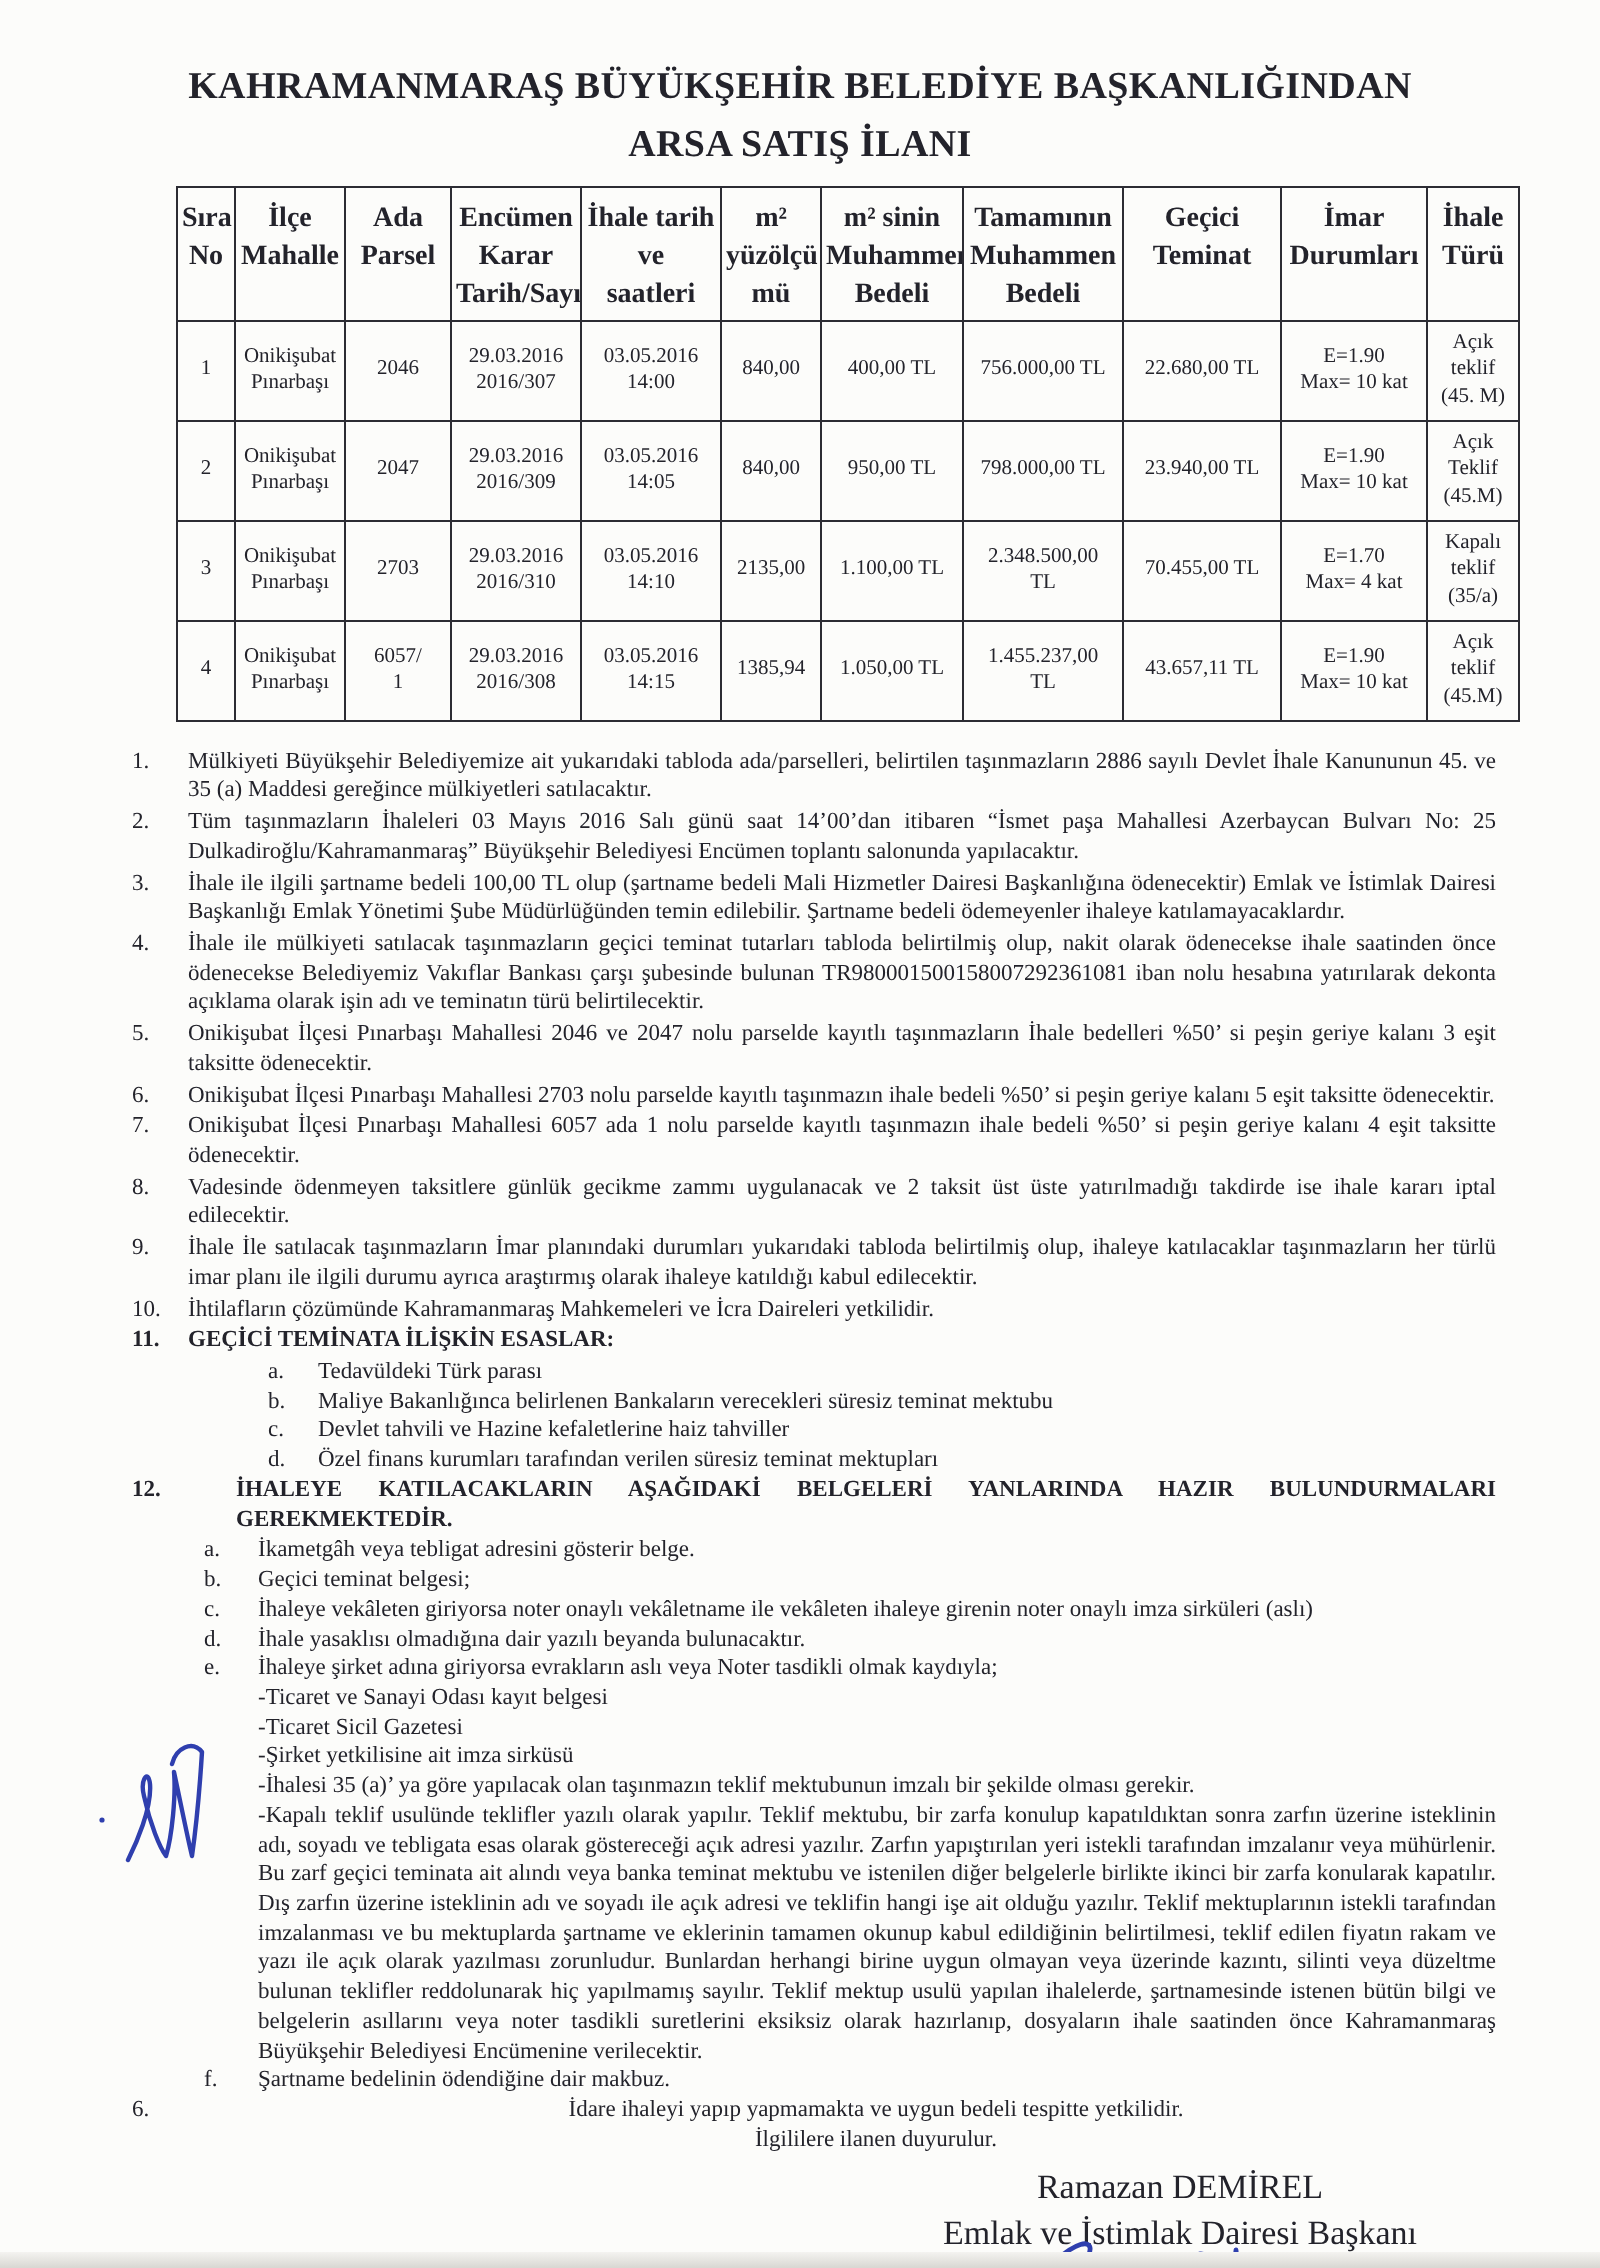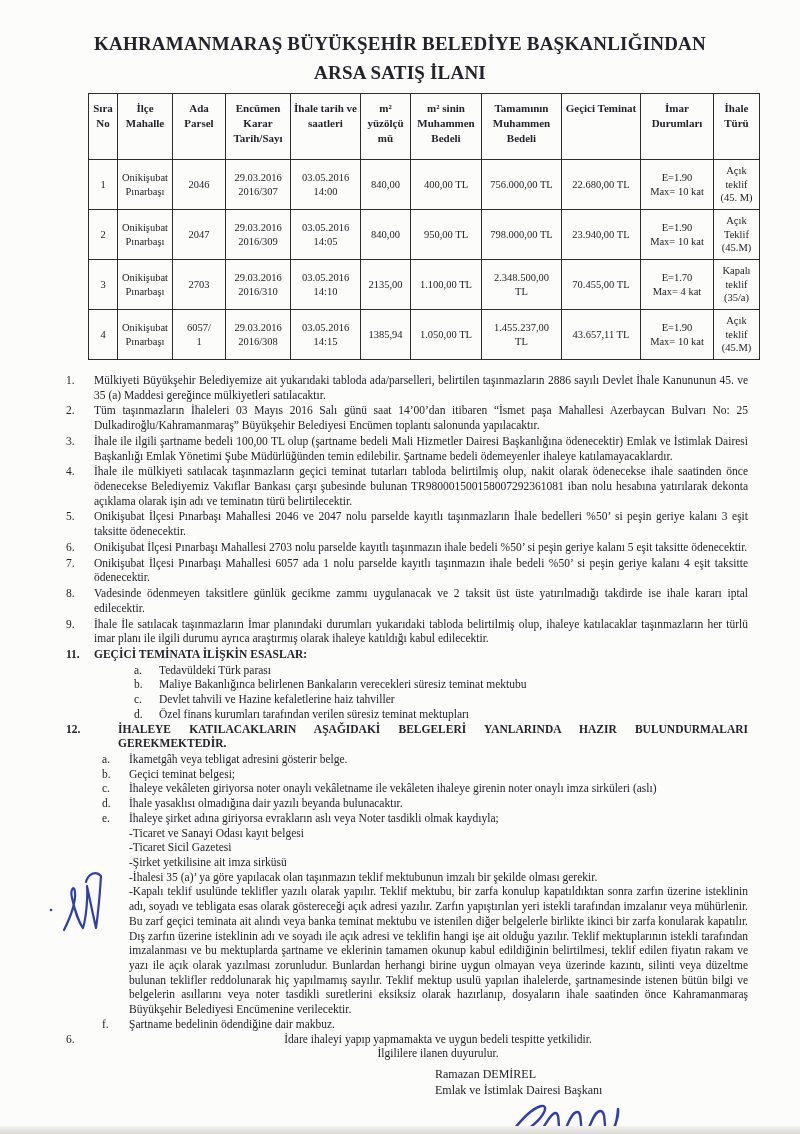--- a/index.html
+++ b/index.html
@@ -12,40 +12,40 @@
   }
   .scan-edge{position:absolute;left:0;right:0;bottom:0;height:8px;
     background:linear-gradient(#f4f3f0,#d8d7d2);}
   .title{margin:30px 40px 6px 40px;text-align:center;font-weight:bold;
     font-size:19px;line-height:1.5;letter-spacing:.2px;}
   
   table.sale{border-collapse:collapse;margin-left:88px;width:671px;table-layout:fixed;}
   table.sale th,table.sale td{
     border:1px solid #2c2c33;white-space:pre-line;text-align:center;
     vertical-align:middle;padding:2px 2px;overflow:hidden;}
-  table.sale th{font-size:11px;font-weight:bold;height:56px;vertical-align:top;padding-top:7px;line-height:1.35;}
+  table.sale th{font-size:14px;font-weight:bold;height:56px;vertical-align:top;padding-top:7px;line-height:1.35;}
   table.sale td{font-size:10.5px;height:45px;line-height:1.3;}
   
   .list{margin:13px 52px 0 66px;font-size:11.5px;line-height:1.28;}
   .item{display:flex;margin-bottom:1px;}
   .item .no{flex:0 0 28px;}
   .item .txt{flex:1;text-align:justify;}
   .bold{font-weight:bold;}
   .heading12{word-spacing:9px;margin-left:24px;}
   .sub11{display:flex;margin-left:68px;}
   .sub11 .slabel{flex:0 0 25px;}
   .sub12{display:flex;margin-left:36px;}
   .sub12 .slabel{flex:0 0 27px;}
   .sub12 .stxt{flex:1;text-align:justify;}
   .dash{margin-left:63px;}
   .dash.just{text-align:justify;}
   .item13 .txt{flex:1;margin-left:34px;text-align:center;}
   
-  .sigblock{width:310px;margin:6px 55px 0 auto;text-align:left;
-    font-size:12px;line-height:1.32;position:relative;}
+  .sigblock{width:310px;margin:6px 55px 0 auto;text-align:center;
+    font-size:17px;line-height:1.32;position:relative;}
   .sig-scribble{position:absolute;left:62px;top:30px;pointer-events:none;}
   .margin-paraph{position:absolute;left:46px;top:864px;pointer-events:none;}
 </style>
 </head>
 <body>
 
 <div class="page">
 
   <div class="title">
     <div>KAHRAMANMARAŞ BÜYÜKŞEHİR BELEDİYE BAŞKANLIĞINDAN</div>
@@ -208,20 +208,24 @@
       <span class="txt">Onikişubat İlçesi Pınarbaşı Mahallesi 6057 ada 1 nolu parselde kayıtlı taşınmazın ihale bedeli %50’ si peşin geriye kalanı 4 eşit taksitte ödenecektir.</span>
     </div>
     <div class="item">
       <span class="no">8.</span>
       <span class="txt">Vadesinde ödenmeyen taksitlere günlük gecikme zammı uygulanacak ve 2 taksit üst üste yatırılmadığı takdirde ise ihale kararı iptal edilecektir.</span>
     </div>
     <div class="item">
       <span class="no">9.</span>
       <span class="txt">İhale İle satılacak taşınmazların İmar planındaki durumları yukarıdaki tabloda belirtilmiş olup, ihaleye katılacaklar taşınmazların her türlü imar planı ile ilgili durumu ayrıca araştırmış olarak ihaleye katıldığı kabul edilecektir.</span>
     </div>
+    <div class="item">
+      <span class="no">10.</span>
+      <span class="txt">İhtilafların çözümünde Kahramanmaraş Mahkemeleri ve İcra Daireleri yetkilidir.</span>
+    </div>
 
     <div class="item">
       <span class="no bold">11.</span>
       <span class="txt bold">GEÇİCİ TEMİNATA İLİŞKİN ESASLAR:</span>
     </div>
     <div class="sub11">
       <span class="slabel">a.</span>
       <span class="stxt">Tedavüldeki Türk parası</span>
     </div>
     <div class="sub11">

